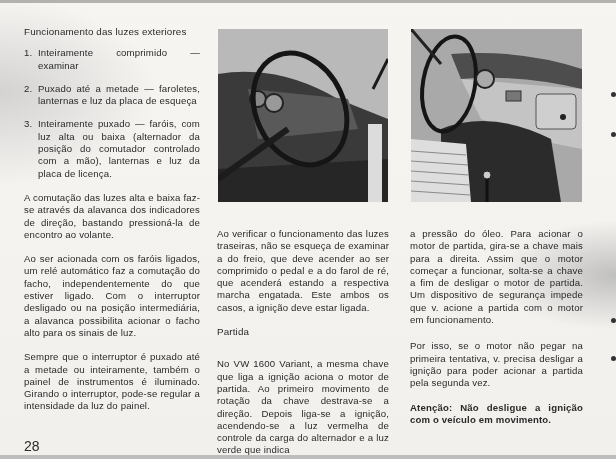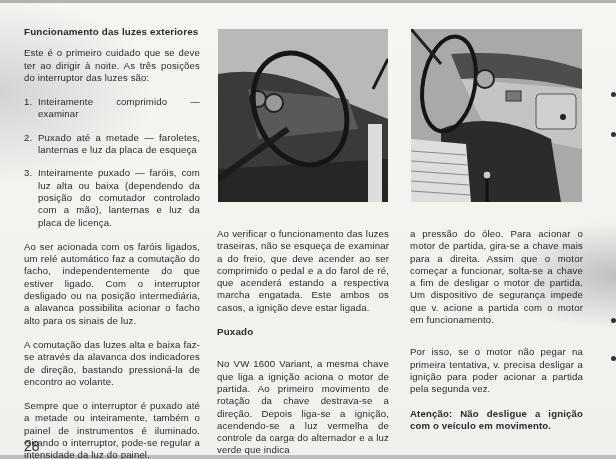--- a/index.html
+++ b/index.html
@@ -14,21 +14,21 @@
     background:
       radial-gradient(ellipse at 0% 20%, rgba(170,170,170,0.45) 0%, rgba(200,200,200,0) 18%),
       radial-gradient(ellipse at 100% 60%, rgba(150,150,150,0.55) 0%, rgba(200,200,200,0) 14%),
       linear-gradient(#f6f5f2, #f1f0ed);
   }
   .top-edge { position:absolute; left:0; top:0; width:616px; height:3px; background:#7a7a7a; opacity:.55; }
   .bottom-edge { position:absolute; left:0; bottom:0; width:616px; height:4px; background:#8a8a8a; opacity:.5; }
   .spine-dot { position:absolute; width:5px; height:5px; border-radius:50%; background:#333; }
   .col { position:absolute; font-size:9.6px; line-height:12.3px; letter-spacing:0.15px; }
   .col p { margin:0 0 12px 0; text-align:justify; }
-  .heading { font-weight:bold; font-size:9.8px; margin:0 0 9px 0; }
+  .heading { font-weight:normal; font-size:9.8px; margin:0 0 9px 0; }
   .list { margin:0 0 12px 0; padding:0; list-style:none; }
   .list li { display:flex; margin-bottom:11px; }
   .list .num { width:14px; flex:none; }
   .list .txt { flex:1; text-align:justify; }
   .strong { font-weight:bold; }
   .photo {
     position:absolute; background:#6d6d6d; overflow:hidden;
   }
   .photo svg { display:block; }
   .page-num { position:absolute; left:24px; top:438px; font-size:14px; }
@@ -39,37 +39,36 @@
 <div class="page">
   <div class="top-edge"></div>
   <div class="bottom-edge"></div>
   <div class="spine-dot" style="left:611px;top:92px"></div>
   <div class="spine-dot" style="left:611px;top:132px"></div>
   <div class="spine-dot" style="left:611px;top:318px"></div>
   <div class="spine-dot" style="left:611px;top:356px"></div>
 
   <div class="col" style="left:24px; top:26px; width:176px;">
     <div class="heading">Funcionamento das luzes exteriores</div>
-    <p>Este é o primeiro cuidado que se deve ter ao dirigir à noite. As três posições do interruptor das luzes são:</p>
     <ul class="list">
       <li>
         <span class="num">1.</span>
         <span class="txt">Inteiramente comprimido — examinar</span>
       </li>
       <li>
         <span class="num">2.</span>
         <span class="txt">Puxado até a metade — faroletes, lanternas e luz da placa de esqueça</span>
       </li>
       <li>
         <span class="num">3.</span>
-        <span class="txt">Inteiramente puxado — faróis, com luz alta ou baixa (dependendo da posição do comutador controlado com a mão), lanternas e luz da placa de licença.</span>
+        <span class="txt">Inteiramente puxado — faróis, com luz alta ou baixa (alternador da posição do comutador controlado com a mão), lanternas e luz da placa de licença.</span>
       </li>
     </ul>
+    <p>A comutação das luzes alta e baixa faz-se através da alavanca dos indicadores de direção, bastando pressioná-la de encontro ao volante.</p>
     <p>Ao ser acionada com os faróis ligados, um relé automático faz a comutação do facho, independentemente do que estiver ligado. Com o interruptor desligado ou na posição intermediária, a alavanca possibilita acionar o facho alto para os sinais de luz.</p>
-    <p>A comutação das luzes alta e baixa faz-se através da alavanca dos indicadores de direção, bastando pressioná-la de encontro ao volante.</p>
     <p>Sempre que o interruptor é puxado até a metade ou inteiramente, também o painel de instrumentos é iluminado. Girando o interruptor, pode-se regular a intensidade da luz do painel.</p>
   </div>
   <div class="page-num">28</div>
 
   <div class="photo" style="left:218px; top:29px; width:170px; height:173px;">
     <svg width="170" height="173" viewBox="0 0 170 173">
       <rect width="170" height="173" fill="#b9b9b9"></rect>
       <rect x="0" y="120" width="170" height="53" fill="#262626"></rect>
       <path d="M0 45 Q60 35 120 70 L170 90 L170 130 L0 140 Z" fill="#3a3a3a"></path>
       <path d="M30 60 L130 70 L140 100 L40 110 Z" fill="#595959"></path>
@@ -102,22 +101,22 @@
       <ellipse cx="38" cy="55" rx="26" ry="48" transform="rotate(10 38 55)" fill="none" stroke="#151515" stroke-width="4"></ellipse>
       <circle cx="74" cy="50" r="9" fill="#aaa" stroke="#222" stroke-width="2"></circle>
       <line x1="76" y1="173" x2="76" y2="148" stroke="#111" stroke-width="3"></line>
       <circle cx="76" cy="146" r="4" fill="#ccc" stroke="#222"></circle>
       <line x1="0" y1="0" x2="30" y2="35" stroke="#222" stroke-width="3"></line>
     </svg>
   </div>
 
   <div class="col" style="left:217px; top:228px; width:172px;">
     <p>Ao verificar o funcionamento das luzes traseiras, não se esqueça de examinar a do freio, que deve acender ao ser comprimido o pedal e a do farol de ré, que acenderá estando a respectiva marcha engatada. Este ambos os casos, a ignição deve estar ligada.</p>
-    <div class="heading" style="margin-top:6px;">Puxado</div>
+    <div class="heading" style="margin-top:6px;">Partida</div>
     <p style="margin-top:20px;">No VW 1600 Variant, a mesma chave que liga a ignição aciona o motor de partida. Ao primeiro movimento de rotação da chave destrava-se a direção. Depois liga-se a ignição, acendendo-se a luz vermelha de controle da carga do alternador e a luz verde que indica</p>
   </div>
 
   <div class="col" style="left:410px; top:228px; width:173px;">
     <p>a pressão do óleo. Para acionar o motor de partida, gira-se a chave mais para a direita. Assim que o motor começar a funcionar, solta-se a chave a fim de desligar o motor de partida. Um dispositivo de segurança impede que v. acione a partida com o motor em funcionamento.</p>
-    <p style="margin-top:20px;">Por isso, se o motor não pegar na primeira tentativa, v. precisa desligar a ignição para poder acionar a partida pela segunda vez.</p>
+    <p style="margin-top:14px;">Por isso, se o motor não pegar na primeira tentativa, v. precisa desligar a ignição para poder acionar a partida pela segunda vez.</p>
     <p class="strong" style="">Atenção: Não desligue a ignição com o veículo em movimento.</p>
   </div>
 </div>
 
 </body></html>

